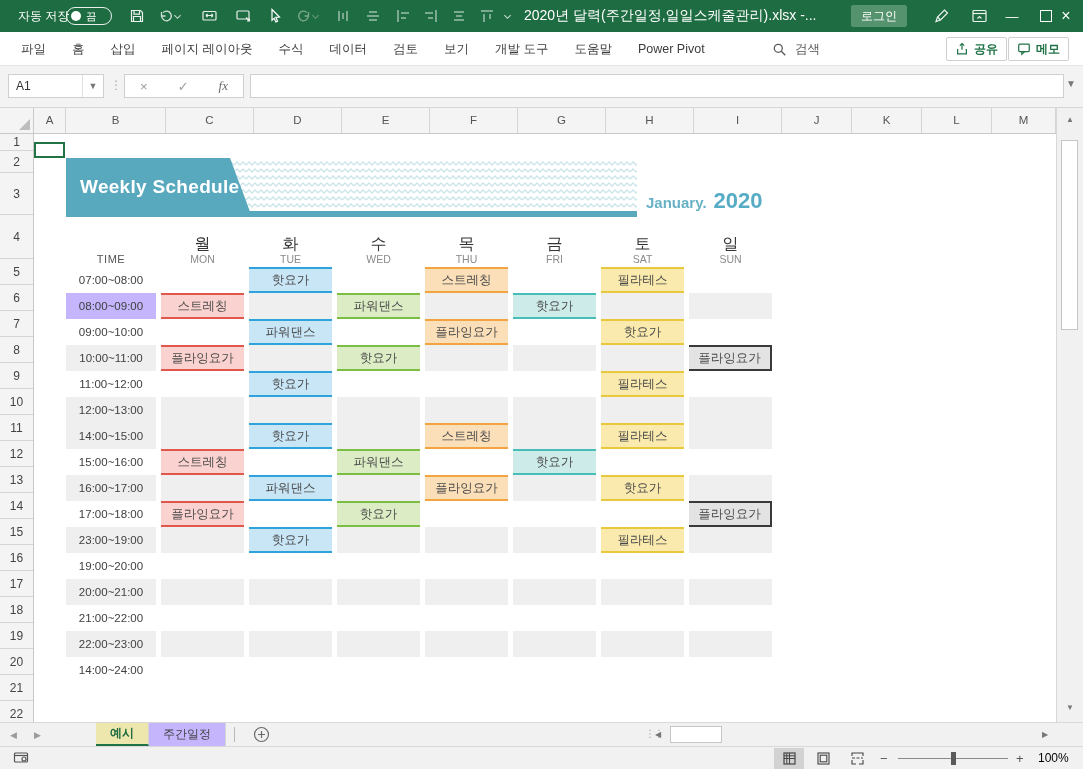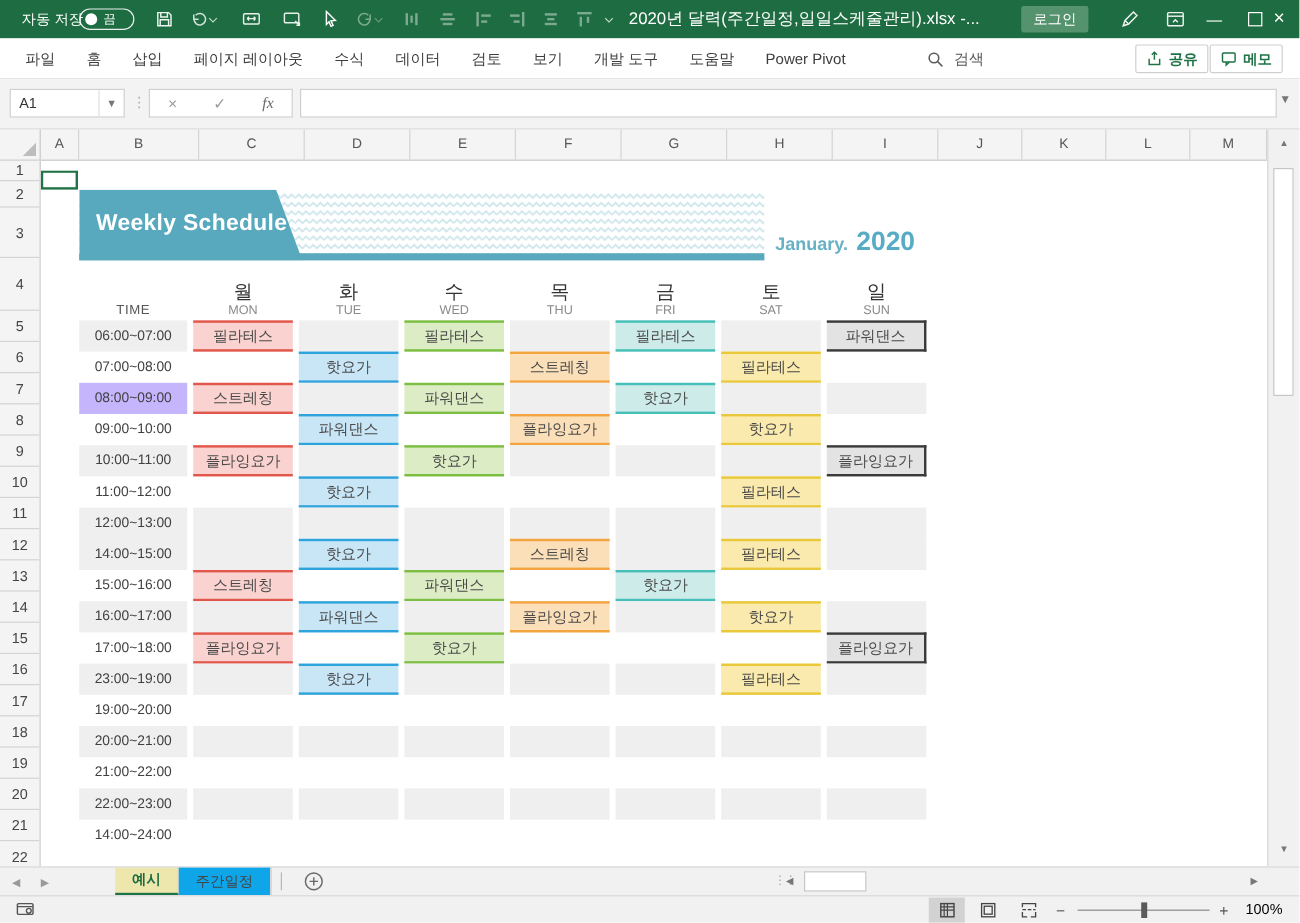--- a/index.html
+++ b/index.html
@@ -88,21 +88,21 @@
   .sarrow{color:#777;font-size:8px;text-align:center;line-height:20px}
   .vthumb{position:absolute;left:4px;top:32px;width:17px;height:190px;background:#fff;border:1px solid #C6C6C6;box-sizing:border-box}
   .varrow-top{position:absolute;left:0;top:2px;width:26px}
   .varrow-bot{position:absolute;left:0;bottom:4px;width:26px}
   
   .tabbar{position:absolute;left:0;top:722px;width:1083px;height:24px;background:#F1F1F1;
      border-top:1px solid #D8D8D8;box-sizing:border-box}
   .navarr{position:absolute;top:0;height:23px;display:flex;align-items:center;color:#9A9A9A;font-size:9px}
   .sheettabs{position:absolute;left:96px;top:0;height:23px;display:flex}
   .stab{height:23px;display:flex;align-items:center;padding:0 14px;font-size:12px;color:#444;
-     background:#0ea5e9;border-right:1px solid #D4D4D4;box-sizing:border-box}
+     background:#c4b5fd;border-right:1px solid #D4D4D4;box-sizing:border-box}
   .stab.active{background:#EDE7AD;color:#1C6B40;font-weight:bold;border-bottom:2px solid #1F7346}
   .tabsep{width:1px;height:15px;background:#B9B9B9;margin:4px 8px 0 8px}
   .addsheet{margin-left:10px;display:flex;align-items:center}
   .hscroll-handle{position:absolute;left:645px;top:5px;color:#A5A5A5;font-size:10px;letter-spacing:-1px}
   .hsarrow{position:absolute;top:0;height:23px;display:flex;align-items:center;color:#777;font-size:8px}
   .hthumb{position:absolute;left:670px;top:3px;width:52px;height:17px;background:#fff;border:1px solid #C6C6C6;box-sizing:border-box}
   
   .statusbar{position:absolute;left:0;top:746px;width:1083px;height:23px;background:#F1F1F1;
      border-top:1px solid #D8D8D8;box-sizing:border-box}
   .viewbtn{position:absolute;top:1px;width:30px;height:21px;display:flex;align-items:center;justify-content:center}
@@ -412,30 +412,20 @@
             <span class="day-en">SAT</span>
           </th>
           <th class="hd td-day">
             <span class="day-kr">일</span>
             <span class="day-en">SUN</span>
           </th>
         </tr>
       </thead>
     <tbody>
         <tr>
-          <td class="td-time" style="background: rgb(239, 239, 239);">06:00~07:00</td>
-          <td class="td-day" style="background: rgb(250, 211, 208); border-top: 2px solid rgb(226, 87, 75); border-bottom: 2px solid rgb(226, 87, 75);">필라테스</td>
-          <td class="td-day" style="background: rgb(239, 239, 239);"></td>
-          <td class="td-day" style="background: rgb(220, 237, 197); border-top: 2px solid rgb(124, 190, 67); border-bottom: 2px solid rgb(124, 190, 67);">필라테스</td>
-          <td class="td-day" style="background: rgb(239, 239, 239);"></td>
-          <td class="td-day" style="background: rgb(205, 236, 233); border-top: 2px solid rgb(69, 191, 183); border-bottom: 2px solid rgb(69, 191, 183);">필라테스</td>
-          <td class="td-day" style="background: rgb(239, 239, 239);"></td>
-          <td class="td-day" style="background: rgb(227, 227, 227); border-top: 2px solid rgb(58, 58, 58); border-bottom: 2px solid rgb(58, 58, 58); border-right: 2px solid rgb(58, 58, 58);">파워댄스</td>
-        </tr>
-        <tr>
           <td class="td-time">07:00~08:00</td>
           <td class="td-day"></td>
           <td class="td-day" style="background: rgb(201, 230, 247); border-top: 2px solid rgb(47, 163, 219); border-bottom: 2px solid rgb(47, 163, 219);">핫요가</td>
           <td class="td-day"></td>
           <td class="td-day" style="background: rgb(251, 223, 185); border-top: 2px solid rgb(243, 163, 63); border-bottom: 2px solid rgb(243, 163, 63);">스트레칭</td>
           <td class="td-day"></td>
           <td class="td-day" style="background: rgb(250, 234, 173); border-top: 2px solid rgb(233, 200, 59); border-bottom: 2px solid rgb(233, 200, 59);">필라테스</td>
           <td class="td-day"></td>
         </tr>
         <tr>

